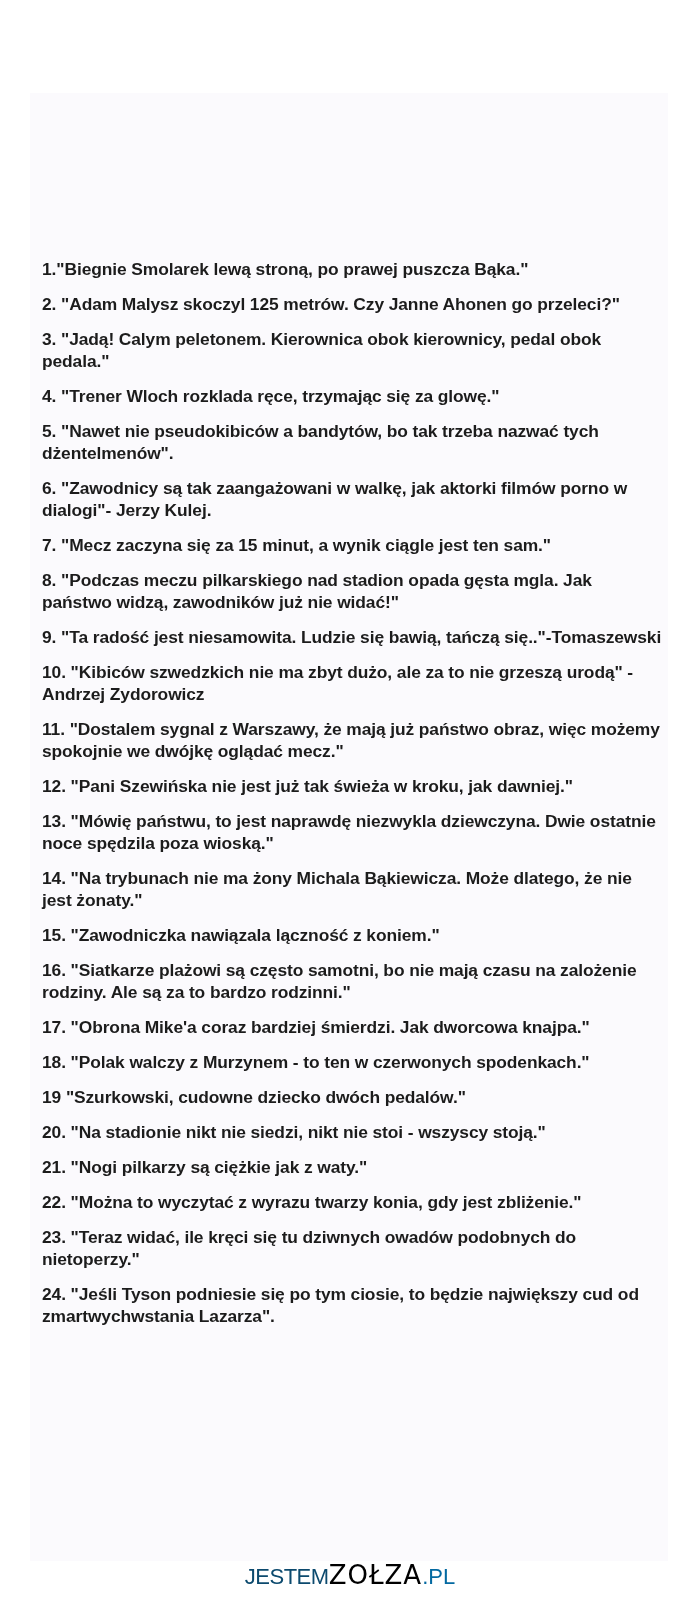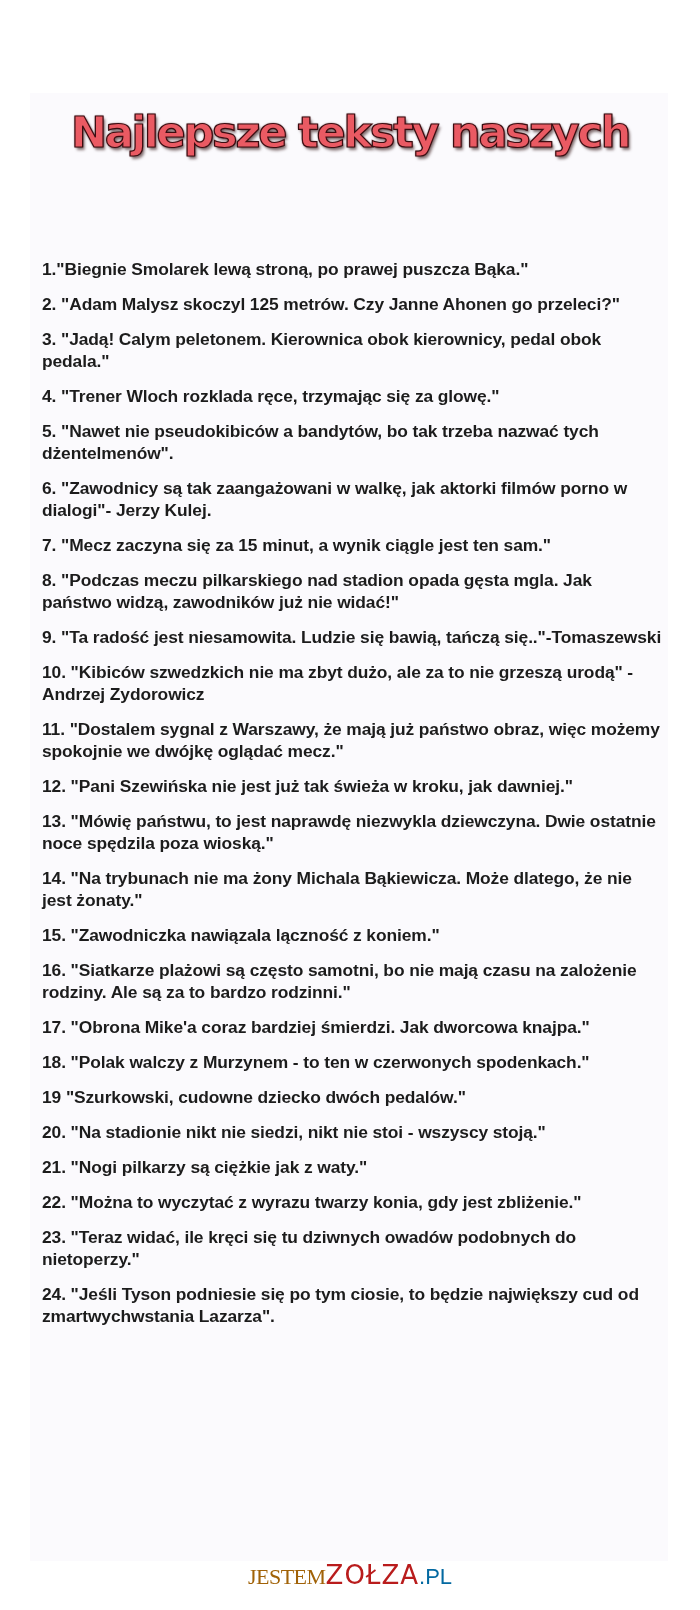--- a/index.html
+++ b/index.html
@@ -24,31 +24,30 @@
     position: absolute; left: 42px; top: 258px; width: 620px;
     font-family: "Liberation Sans", sans-serif; font-weight: bold;
     font-size: 17.4px; line-height: 22px; color: #1c1c1c;
     letter-spacing: -0.1px;
   }
   .item { margin: 0 0 13px 0; }
   .footer {
     position: absolute; left: 0; top: 1562px; width: 700px; text-align: center;
     font-size: 22px; line-height: 26px;
   }
-  .footer .a { color: #a16207; font-family: Liberation Serif, serif; letter-spacing: -0.5px; }
-  .footer .b { color: #b91c1c; font-family: "DejaVu Sans", sans-serif; font-size: 26px; letter-spacing: 1px; font-weight: normal; }
+  .footer .a { color: #0c4a6e; font-family: Liberation Sans, sans-serif; letter-spacing: -0.5px; }
+  .footer .b { color: #000000; font-family: "DejaVu Sans", sans-serif; font-size: 26px; letter-spacing: 1px; font-weight: normal; }
   .footer .c { color: #0369a1; font-family: "Liberation Sans", sans-serif; }
 </style>
 </head>
 <body>
 
 <div class="panel"></div>
 
 <h1 class="title" style="margin:0;">
-  <span class="line">Najlepsze teksty naszych</span>
 </h1>
 
 <div class="list">
   <div class="item">1."Biegnie Smolarek lewą stroną, po prawej puszcza Bąka."</div>
   <div class="item">2. "Adam Malysz skoczyl 125 metrów. Czy Janne Ahonen go przeleci?"</div>
   <div class="item">3. "Jadą! Calym peletonem. Kierownica obok kierownicy, pedal obok pedala."</div>
   <div class="item">4. "Trener Wloch rozklada ręce, trzymając się za glowę."</div>
   <div class="item">5. "Nawet nie pseudokibiców a bandytów, bo tak trzeba nazwać tych dżentelmenów".</div>
   <div class="item">6. "Zawodnicy są tak zaangażowani w walkę, jak aktorki filmów porno w dialogi"- Jerzy Kulej.</div>
   <div class="item">7. "Mecz zaczyna się za 15 minut, a wynik ciągle jest ten sam."</div>

